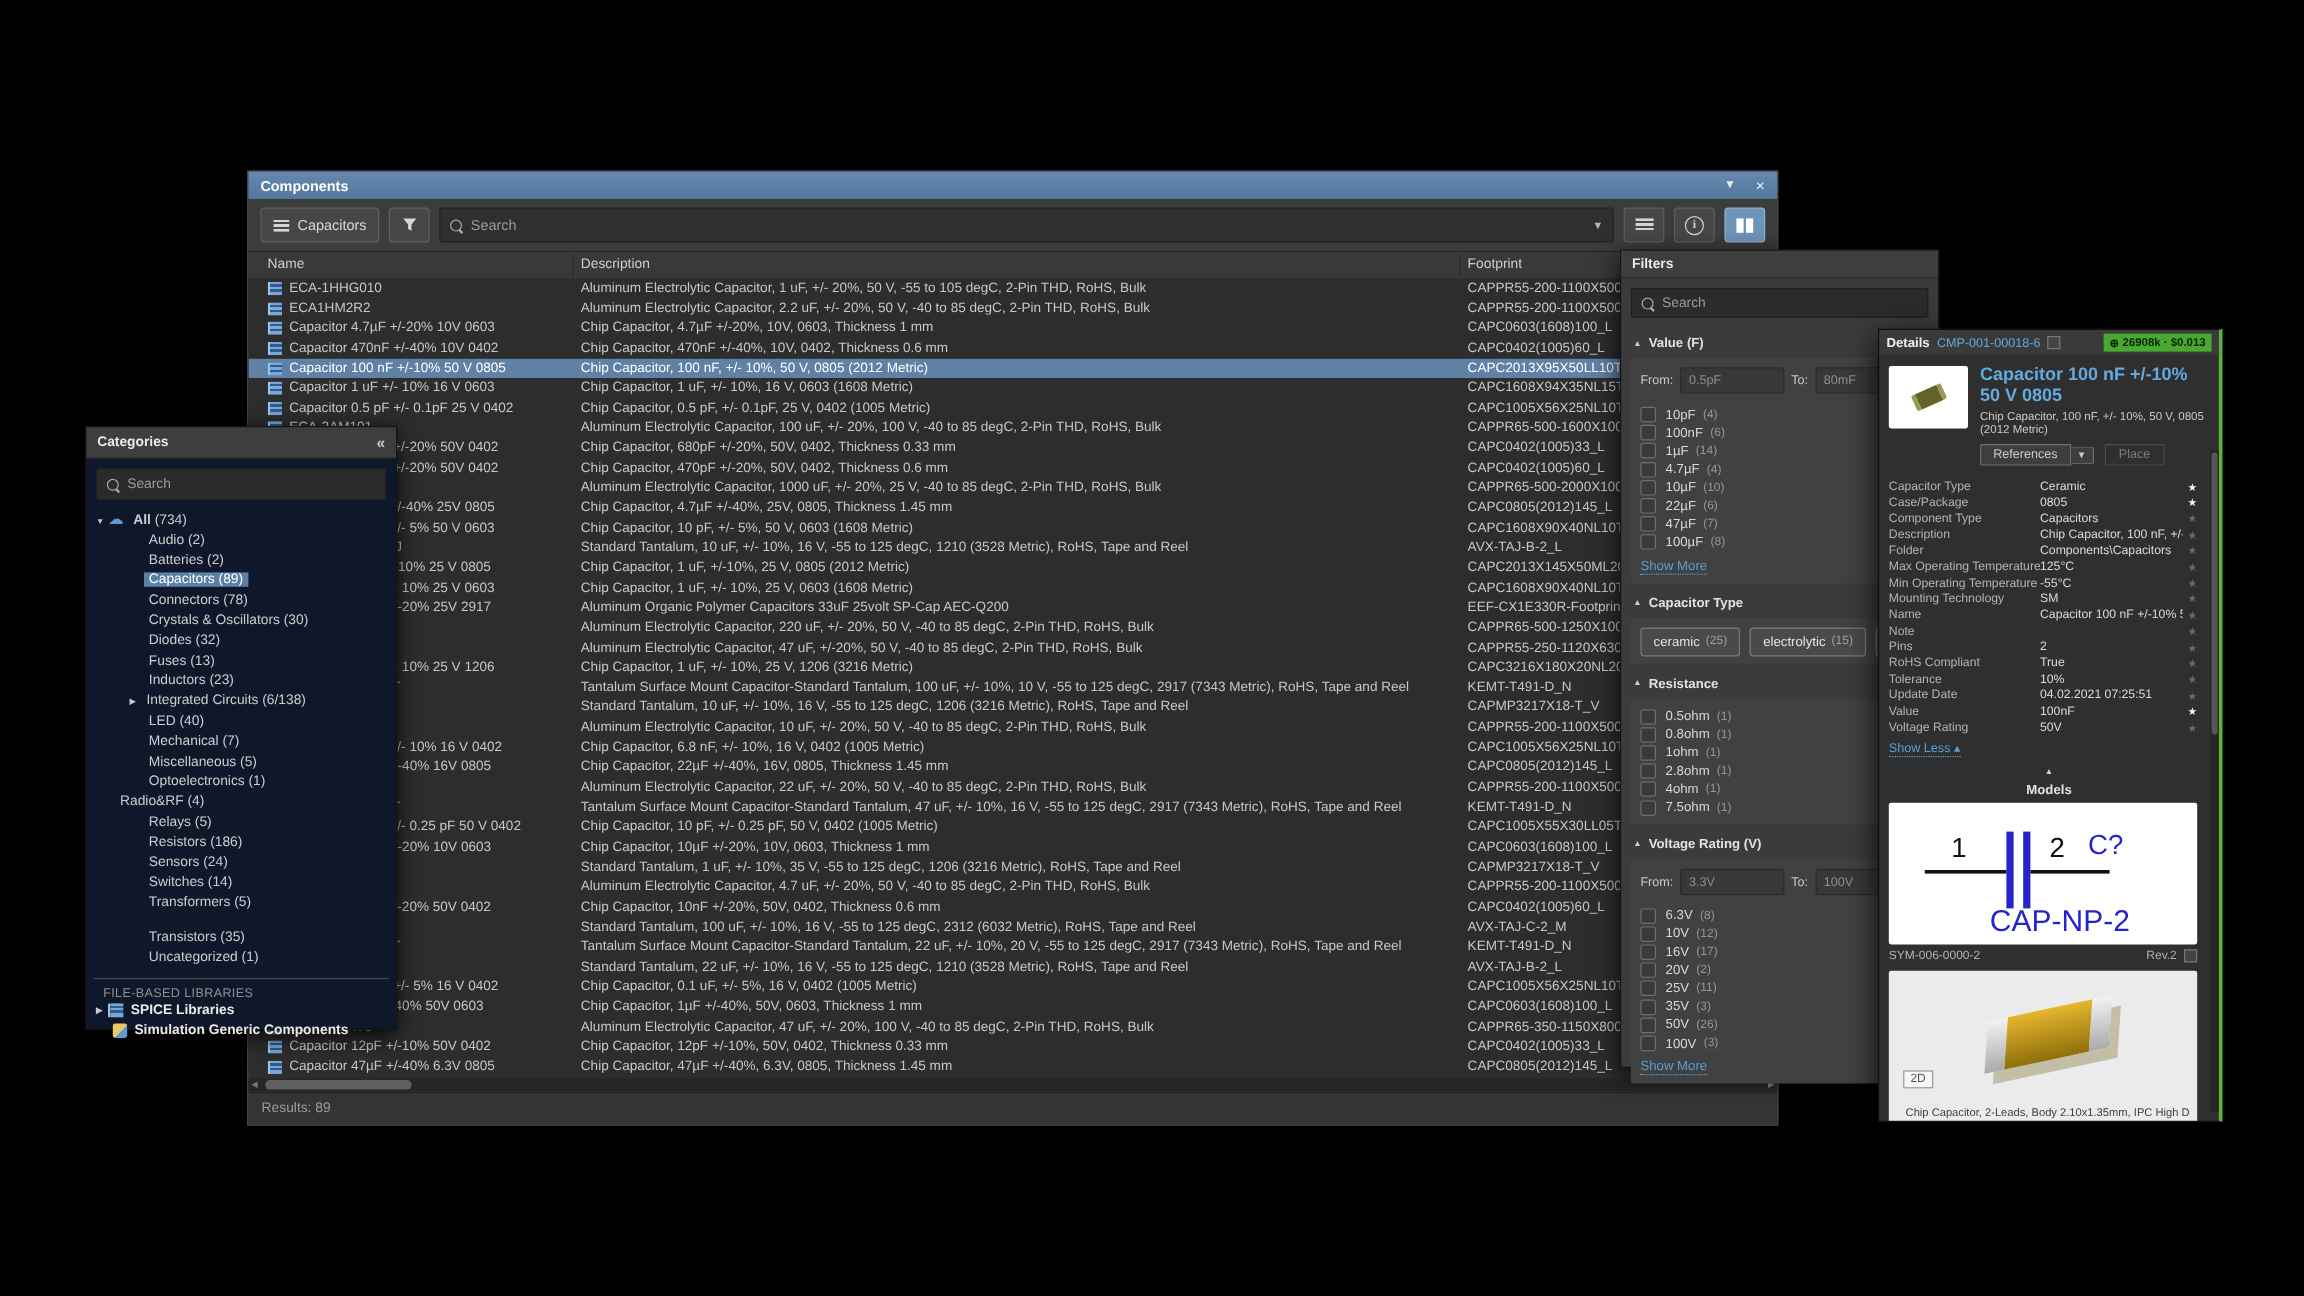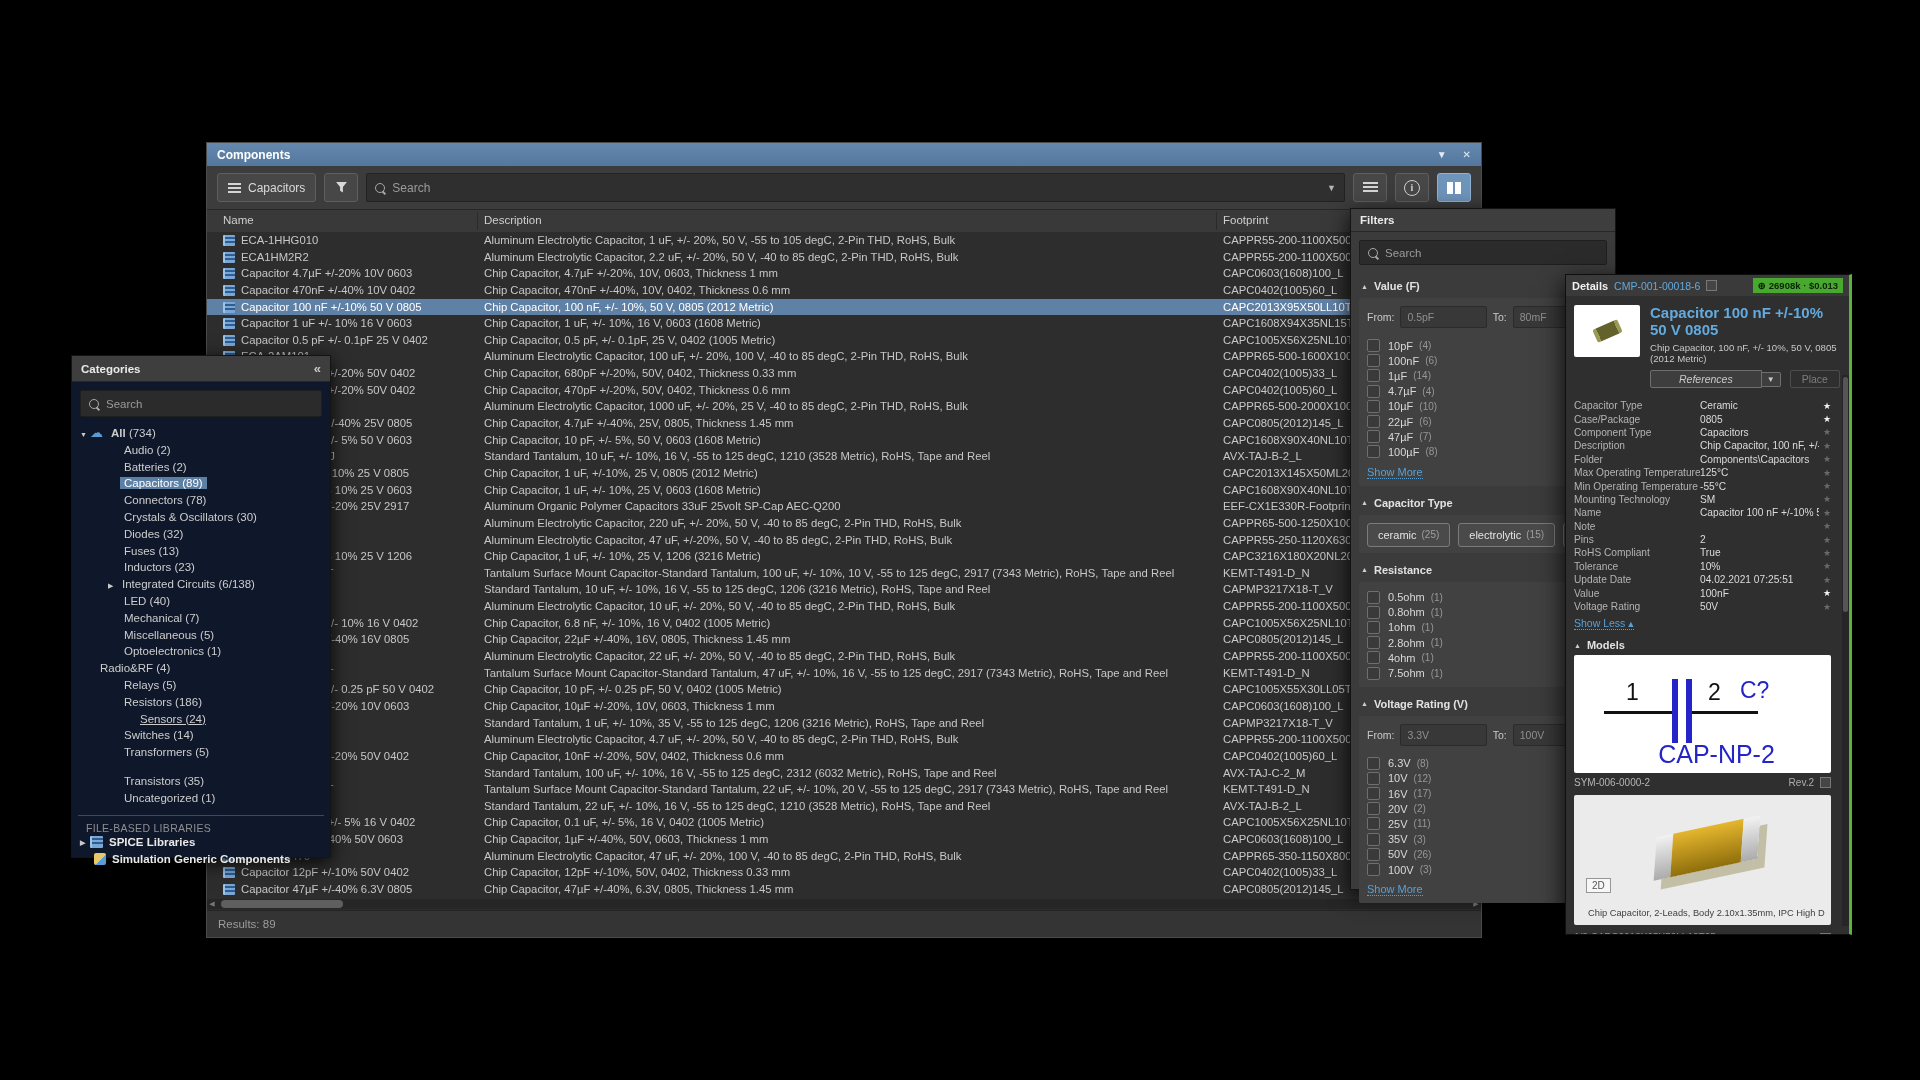--- a/index.html
+++ b/index.html
@@ -95,31 +95,31 @@
   .badge{margin-left:auto;background:#49a82f;color:#0a2407;font-size:9.5px;font-weight:bold;height:15px;
     display:flex;align-items:center;padding:0 5px;gap:3px;}
   .hero{display:flex;gap:10px;padding:9px 8px 2px;}
   .thumb{width:66px;height:52px;background:#fff;border-radius:2px;position:relative;flex:none;}
   .chipmini{position:absolute;left:20px;top:19px;width:27px;height:14px;border-radius:2px;transform:rotate(-24deg);
     background:linear-gradient(90deg,#9a9a58 0 4px,#62622a 4px 23px,#9a9a58 23px 27px);}
   .dtitle{color:#63aade;font-size:15px;font-weight:bold;line-height:1.1;}
   .dsub{color:#c9c9c9;font-size:9.6px;margin-top:4px;}
   .dbtns{display:flex;margin-top:6px;}
   .refbtn{display:flex;align-items:center;}
-  .refmain{padding:2px 28px;border:1px solid #6f6f6f;background:#3e3e3e;color:#c9c9c9;font-size:10.5px;border-radius:2px 0 0 2px;font-style:italic;}
+  .refmain{padding:2px 10px;border:1px solid #6f6f6f;background:#3e3e3e;color:#c9c9c9;font-size:10.5px;border-radius:2px 0 0 2px;}
   .refarrow{padding:2px 5px;border:1px solid #6f6f6f;border-left:none;background:#3e3e3e;color:#c9c9c9;font-size:8px;border-radius:0 2px 2px 0;}
   .placebtn{margin-left:9px;padding:2px 11px;border:1px solid #4d4d4d;color:#7c7c7c;font-size:10.5px;border-radius:2px;}
   #props{margin:9px 18px 0 8px;}
   .prow{display:flex;align-items:center;height:13.4px;font-size:10.2px;}
   .plabel{width:126px;color:#b3b3b3;white-space:nowrap;overflow:hidden;flex:none;}
   .pval{flex:1;color:#dbdbdb;white-space:nowrap;overflow:hidden;}
   .pstar{width:12px;text-align:right;font-size:9px;color:#6a6a6a;flex:none;}
   .pstar.on{color:#f2f2f2;}
   #showless{margin:4px 0 0 8px;display:inline-block;color:#57a0d6;font-size:10.5px;border-bottom:1px dotted #57a0d6;}
-  .models-h{display:flex;align-items:center;gap:6px;padding:8px 8px 3px;font-weight:bold;font-size:11px;color:#e2e2e2;}
+  .models-h{display:flex;align-items:center;gap:6px;padding:8px 8px 3px;font-weight:bold;font-size:11px;color:#e2e2e2;flex-direction:column;}
   #symbox{margin:1px 18px 0 8px;height:118px;background:#fff;border-radius:2px;position:relative;}
   #symbox .lead{position:absolute;background:#111;height:3px;top:56px;}
   #symbox .plate{position:absolute;background:#2424c8;width:6px;top:24px;height:64px;}
   #symbox .pnum{position:absolute;color:#111;font-size:23px;top:24px;}
   #symbox .desig{position:absolute;color:#2424c8;font-size:23px;top:22px;left:166px;}
   #symbox .sname{position:absolute;color:#2424c8;font-size:25px;left:50%;transform:translateX(-38%);bottom:4px;white-space:nowrap;}
   .symrow{display:flex;align-items:center;margin:4px 18px 0 8px;font-size:10px;color:#b5b5b5;gap:6px;}
   .symrow .sp,.chrow .sp{flex:1;}
   #fpbox{margin:7px 18px 0 8px;height:130px;background:#ebebeb;border-radius:2px;position:relative;overflow:hidden;}
   .chip3d{position:absolute;left:80px;top:32px;width:106px;height:42px;transform:rotate(-12deg) skewX(-16deg);
@@ -455,21 +455,21 @@
       <div class="titem" style="padding-left: 48px;"><span class="lbl">Fuses (13)</span></div>
       <div class="titem" style="padding-left: 48px;"><span class="lbl">Inductors (23)</span></div>
       <div class="titem" style="padding-left: 36px;"><span class="car">▶</span><span class="lbl">Integrated Circuits (6/138)</span></div>
       <div class="titem" style="padding-left: 48px;"><span class="lbl">LED (40)</span></div>
       <div class="titem" style="padding-left: 48px;"><span class="lbl">Mechanical (7)</span></div>
       <div class="titem" style="padding-left: 48px;"><span class="lbl">Miscellaneous (5)</span></div>
       <div class="titem" style="padding-left: 48px;"><span class="lbl">Optoelectronics (1)</span></div>
       <div class="titem" style="padding-left: 24px;"><span class="lbl">Radio&amp;RF (4)</span></div>
       <div class="titem" style="padding-left: 48px;"><span class="lbl">Relays (5)</span></div>
       <div class="titem" style="padding-left: 48px;"><span class="lbl">Resistors (186)</span></div>
-      <div class="titem" style="padding-left: 64px; text-decoration: underline;"><span class="lbl">Sensors (24)</span></div>
+      <div class="titem" style="padding-left: 48px;"><span class="lbl">Sensors (24)</span></div>
       <div class="titem" style="padding-left: 48px;"><span class="lbl">Switches (14)</span></div>
       <div class="titem" style="padding-left: 48px;"><span class="lbl">Transformers (5)</span></div>
       <div class="titem" style="padding-left: 48px; margin-top: 12px;"><span class="lbl">Transistors (35)</span></div>
       <div class="titem" style="padding-left: 48px;"><span class="lbl">Uncategorized (1)</span></div>
     </div>
   <div id="libs-divider"></div>
   <div id="libs-head">FILE-BASED LIBRARIES</div>
   <div id="libs">
       <div class="librow" style="padding-left: 8px;">
         <span class="car">▶</span>

